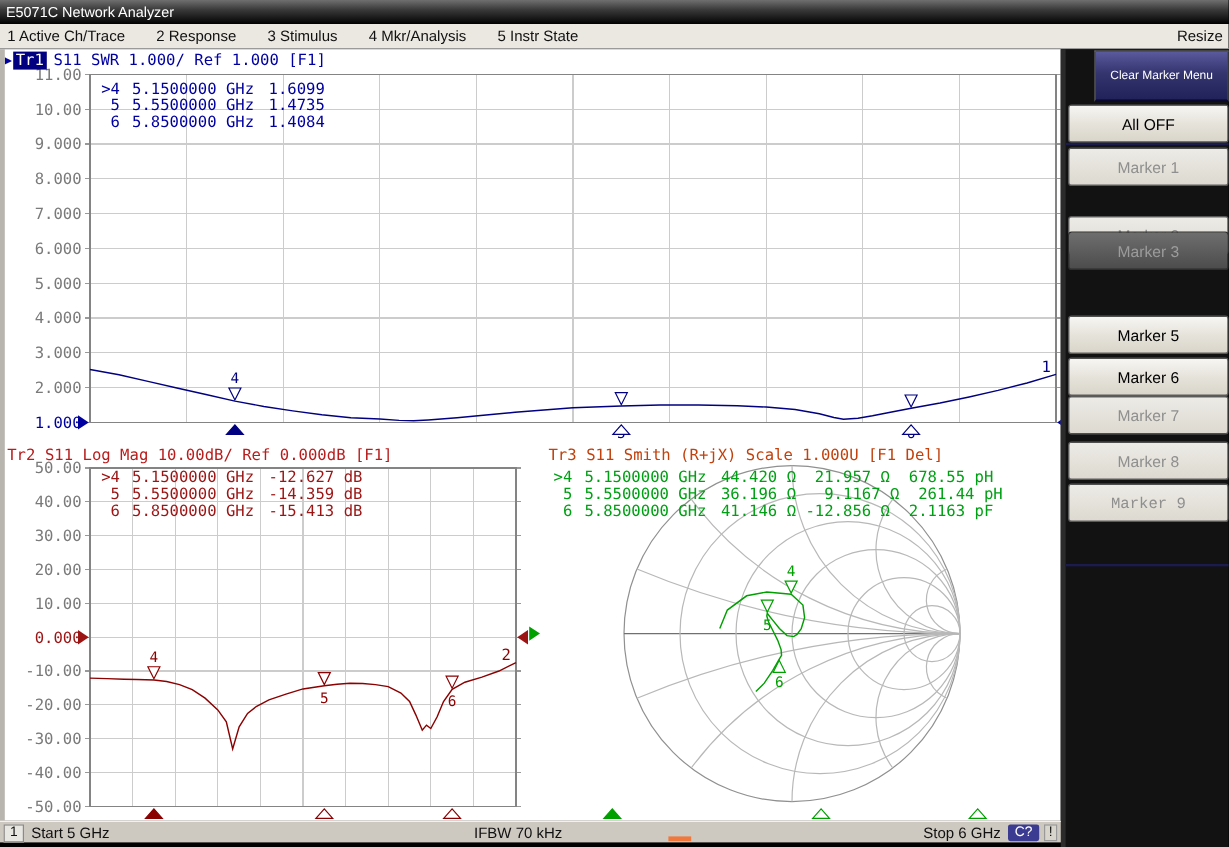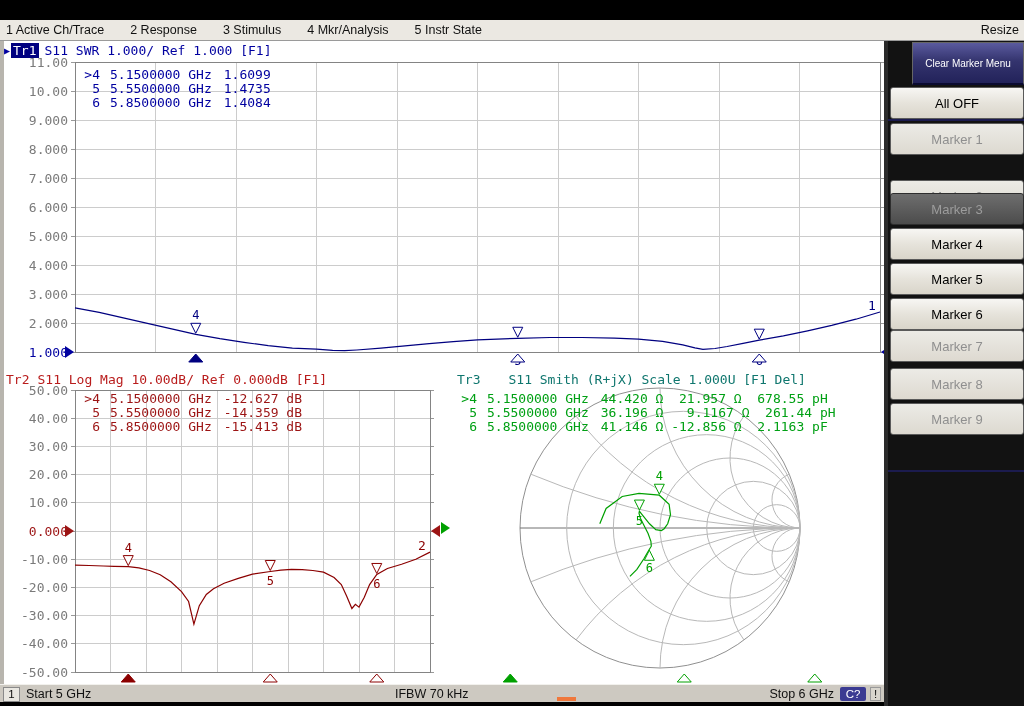--- a/index.html
+++ b/index.html
@@ -49,20 +49,23 @@
   .sb-badge{position:absolute;right:18px;top:2px;width:26px;height:14px;background:#3b3b92;color:#fff;
             text-align:center;line-height:14px;font-size:11.5px;border-radius:2px;}
   .sb-alert{position:absolute;right:3px;top:2px;width:11px;height:14px;border:1px solid #999;
             background:#d8d5cd;text-align:center;line-height:13px;font-size:11.5px;box-sizing:border-box;}
   .sweep-dash{position:absolute;left:557px;top:697px;width:19px;height:4px;background:#f0783c;}
 </style>
 </head>
 <body>
 
 <div class="window">
+  <div class="titlebar">
+    <span>E5071C Network Analyzer</span>
+  </div>
   <div class="menubar">
     <div class="menu-items" id="menu-items">
         <span>1 Active Ch/Trace</span>
         <span>2 Response</span>
         <span>3 Stimulus</span>
         <span>4 Mkr/Analysis</span>
         <span>5 Instr State</span>
       </div>
     <span class="menu-right">Resize</span>
   </div>
@@ -234,21 +237,21 @@
         <polygon points="644.36,519.28 654.36,519.28 649.36,509.28" fill="#fff" stroke="#00a000"></polygon>
         <text x="649.36" y="531.28" text-anchor="middle" fill="#00a000" font-family="DejaVu Sans Mono, monospace" font-size="12">6</text>
         <polygon points="503.25,641 517.25,641 510.25,633" fill="#00a000" stroke="#00a000" stroke-width="1"></polygon>
         <polygon points="677.25,641 691.25,641 684.25,633" fill="#fff" stroke="#00a000" stroke-width="1"></polygon>
         <polygon points="807.75,641 821.75,641 814.75,633" fill="#fff" stroke="#00a000" stroke-width="1"></polygon>
         <polygon points="441,481 441,493 450,487" fill="#00a000"></polygon>
       </svg>
     <div id="headers">
         <div class="trh" style="left: 4px; top: 1px; color: rgb(0, 0, 160);"><span class="tr-arrow">▶</span><span class="tr-chip active">Tr1</span><span class="tr-rest">S11 SWR 1.000/ Ref 1.000 [F1]</span></div>
         <div class="trh" style="left: 4px; top: 330px; color: #b91c1c;"><span class="tr-chip">Tr2</span><span class="tr-rest">S11 Log Mag 10.00dB/ Ref 0.000dB [F1]</span></div>
-        <div class="trh" style="left: 455px; top: 330px; color: #0f766e; gap: 20px;"><span class="tr-chip">Tr3</span><span class="tr-rest">S11 Smith (R+jX) Scale 1.000U [F1 Del]</span></div>
+        <div class="trh" style="left: 455px; top: 330px; color: #c2410c;"><span class="tr-chip">Tr3</span><span class="tr-rest">S11 Smith (R+jX) Scale 1.000U [F1 Del]</span></div>
       </div>
     <div id="mtables">
         <div class="mtable" style="left: 78px; top: 27px; color: rgb(0, 0, 160);">
           <div class="mrow"><span class="mnum">&gt;4</span><span class="mstim">5.1500000 GHz</span><span class="mval">1.6099</span></div>
           <div class="mrow"><span class="mnum">5</span><span class="mstim">5.5500000 GHz</span><span class="mval">1.4735</span></div>
           <div class="mrow"><span class="mnum">6</span><span class="mstim">5.8500000 GHz</span><span class="mval">1.4084</span></div>
         </div>
         <div class="mtable" style="left: 78px; top: 351px; color: rgb(156, 20, 20);">
           <div class="mrow"><span class="mnum">&gt;4</span><span class="mstim">5.1500000 GHz</span><span class="mval">-12.627 dB</span></div>
           <div class="mrow"><span class="mnum">5</span><span class="mstim">5.5500000 GHz</span><span class="mval">-14.359 dB</span></div>
@@ -264,26 +267,25 @@
   </div>
 
   <div class="sidebar" id="sidebar">
     <div class="sk-strip"></div>
     <div class="sk-title" style="top:1px">Clear Marker Menu</div>
   <div class="sk-btn enabled" style="top: 46px;">All OFF</div>
       <div class="sk-sep" style="top: 78px;"></div>
       <div class="sk-btn disabled" style="top: 82px;">Marker 1</div>
       <div class="sk-btn disabled" style="top: 117px; margin-top: 22px;">Marker 2</div>
       <div class="sk-btn selected" style="top: 152px;">Marker 3</div>
-      <div class="sk-btn enabled" style="top: 187px;">Marker 4</div>
       <div class="sk-btn enabled" style="top: 222px;">Marker 5</div>
       <div class="sk-btn enabled" style="top: 257px;">Marker 6</div>
       <div class="sk-btn disabled" style="top: 289px;">Marker 7</div>
       <div class="sk-btn disabled" style="top: 327px;">Marker 8</div>
-      <div class="sk-btn disabled" style="top: 362px;">Marker 9</div>
+      <div class="sk-btn disabled" style="top: 362px; font-family: Liberation Mono, monospace;">Marker 9</div>
       <div class="sk-sep" style="top: 429px;"></div>
     </div>
 
   <div class="statusbar">
     <span class="ch-box">1</span>
     <span class="sb-start">Start 5 GHz</span>
     <span class="sb-ifbw">IFBW 70 kHz</span>
     <span class="sb-stop">Stop 6 GHz</span>
     <span class="sb-badge">C?</span>
     <span class="sb-alert">!</span>

